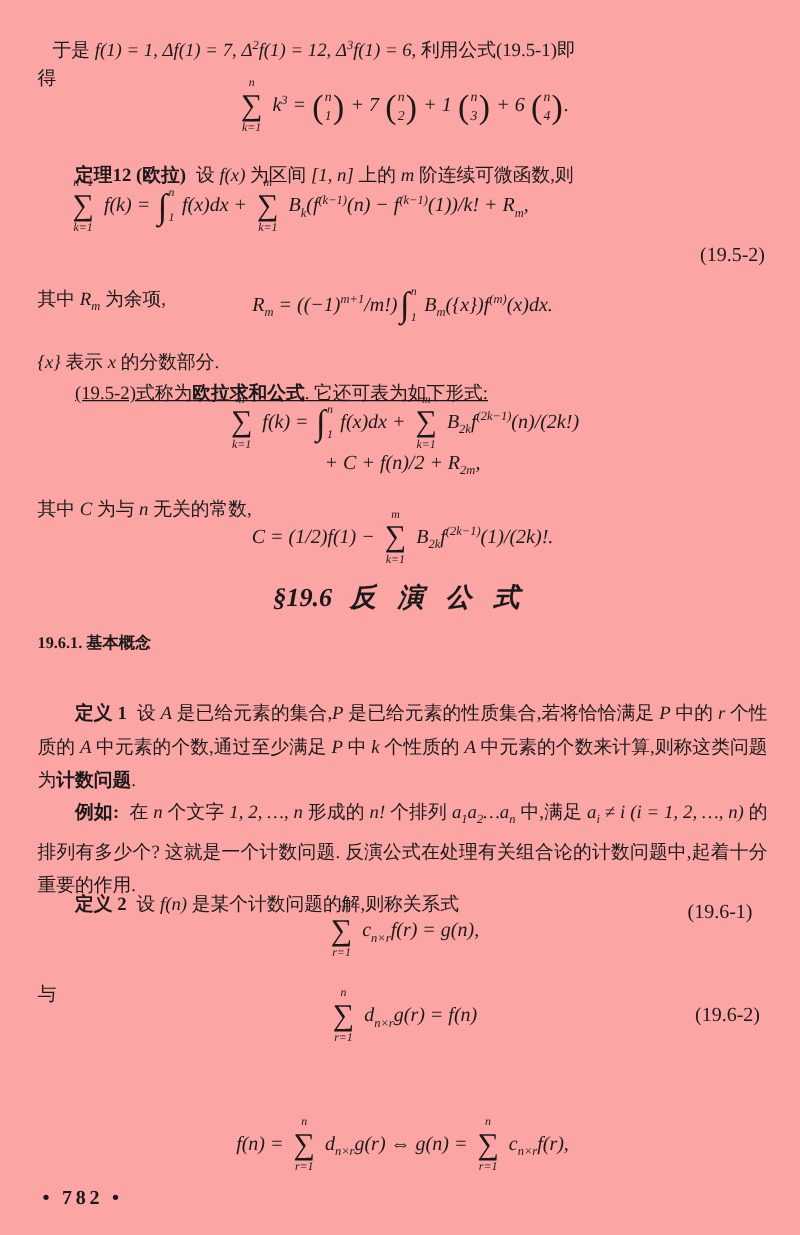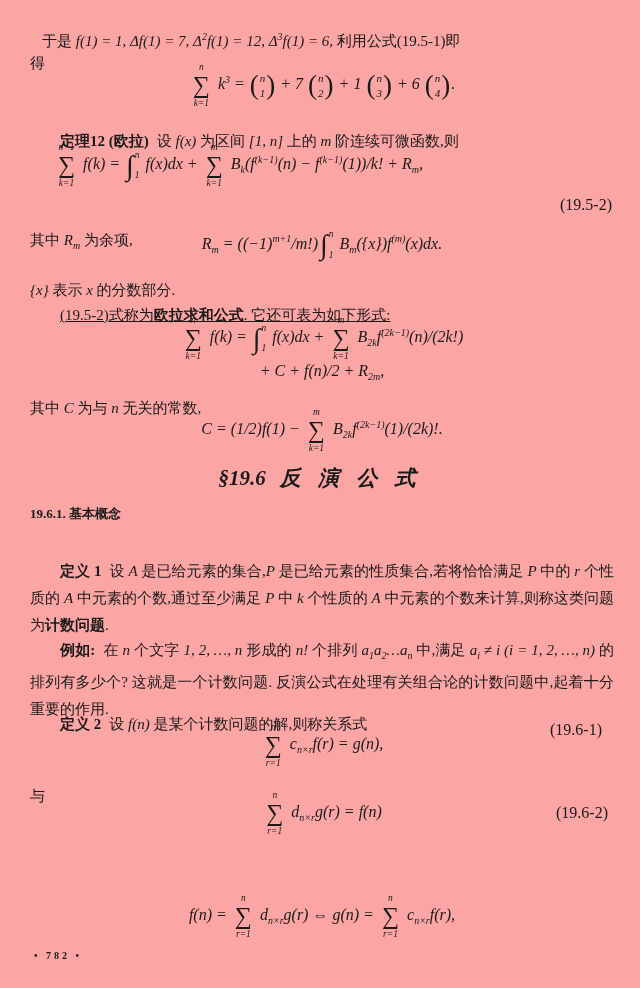--- a/index.html
+++ b/index.html
@@ -44,21 +44,21 @@
   .sec-heading{
     position:absolute;left:0;right:0;text-align:center;
     font-size:21px;font-weight:bold;
   }
   .sec-heading .num{margin-right:14px;}
   .sec-heading .ttl{letter-spacing:6px;}
   .subheading{
     position:absolute;left:30px;font-size:13px;font-weight:bold;
   }
   .pageno{
-    position:absolute;left:34px;font-size:10px;font-weight:bold;letter-spacing:3px;
+    position:absolute;left:34px;font-size:16px;font-weight:bold;letter-spacing:3px;
   }
 </style>
 </head>
 <body>
 
 <div class="page">
 
   <p class="para oneline indent-sm" style="top:8px;"><span><span class="zh">于是 </span><span class="mv">f(1) = 1, Δf(1) = 7, Δ</span><sup class="msup">2</sup><span class="mv">f(1) = 12, Δ</span><sup class="msup">3</sup><span class="mv">f(1) = 6,</span><span class="zh"> 利用公式(19.5-1)即</span></span></p>
   <p class="para oneline" style="top:35px;"><span class="zh">得</span></p>
 

